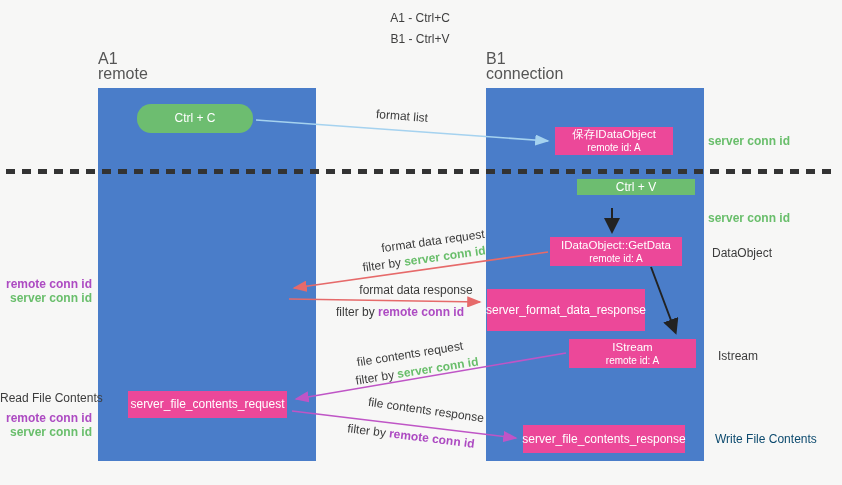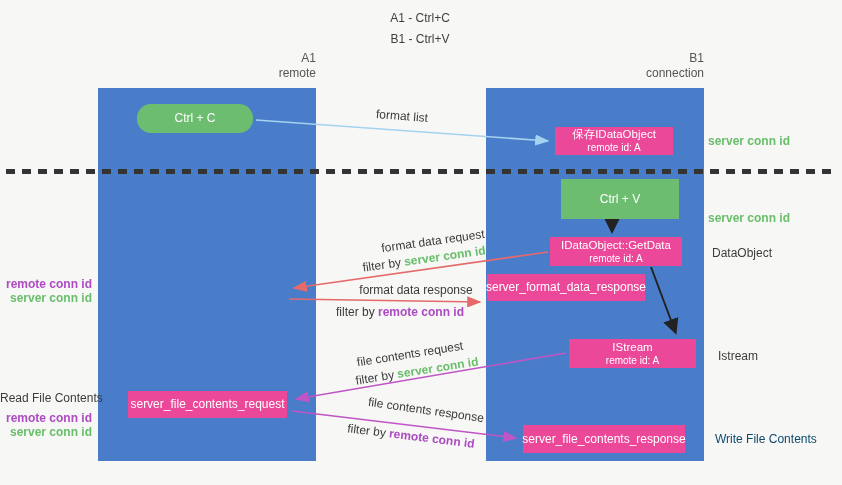--- a/index.html
+++ b/index.html
@@ -11,22 +11,22 @@
     color:#3c3c3c;
   }
   .canvas{position:absolute;inset:0;width:842px;height:485px;}
 
   .title{
     position:absolute;left:320px;top:8px;width:200px;
     text-align:center;font-size:12px;color:#3f3f3f;line-height:21px;
   }
 
   .lane-header{
-    position:absolute;width:218px;text-align:right;
-    font-size:12px;color:#555;line-height:15px;top:51px;
+    position:absolute;width:218px;text-align:left;
+    font-size:16px;color:#555;line-height:15px;top:51px;
   }
   .lane-header.a1{left:98px;}
   .lane-header.b1{left:486px;}
 
   .lane{
     position:absolute;top:88px;width:218px;height:373px;
     background:#4a7dc9;
   }
   .lane.a1{left:98px;}
   .lane.b1{left:486px;}
@@ -44,24 +44,24 @@
     display:flex;flex-direction:column;align-items:center;justify-content:center;
     color:#fff;font-size:12px;text-align:center;line-height:13px;
     box-sizing:border-box;
   }
   .node.green{background:#6dbd70;}
   .node.orange{background:#ec4899;}
   .node .l2{font-size:10px;}
 
   .n-ctrl-c{left:137px;top:104px;width:116px;height:29px;border-radius:14px;}
   .n-save-obj{left:555px;top:127px;width:118px;height:28px;font-size:11.5px;}
-  .n-ctrl-v{left:561px;top:179px;width:118px;height:40px;}
+  .n-ctrl-v{left:577px;top:179px;width:118px;height:16px;}
   .n-getdata{left:550px;top:237px;width:132px;height:29px;font-size:11.5px;}
   .n-fmt-req{left:130px;top:276px;width:157px;height:27px;}
-  .n-fmt-resp{left:487px;top:274px;width:158px;height:27px;}
+  .n-fmt-resp{left:487px;top:289px;width:158px;height:42px;}
   .n-istream{left:569px;top:339px;width:127px;height:29px;font-size:11.5px;}
   .n-file-req{left:128px;top:391px;width:159px;height:27px;}
   .n-file-resp{left:523px;top:425px;width:162px;height:28px;}
 
   .arrow-label{
     position:absolute;z-index:5;white-space:nowrap;
     font-size:12px;color:#3b3b3b;
     transform:translate(-50%,-50%);
   }
   .green-t{color:#69be6b;font-weight:bold;}

